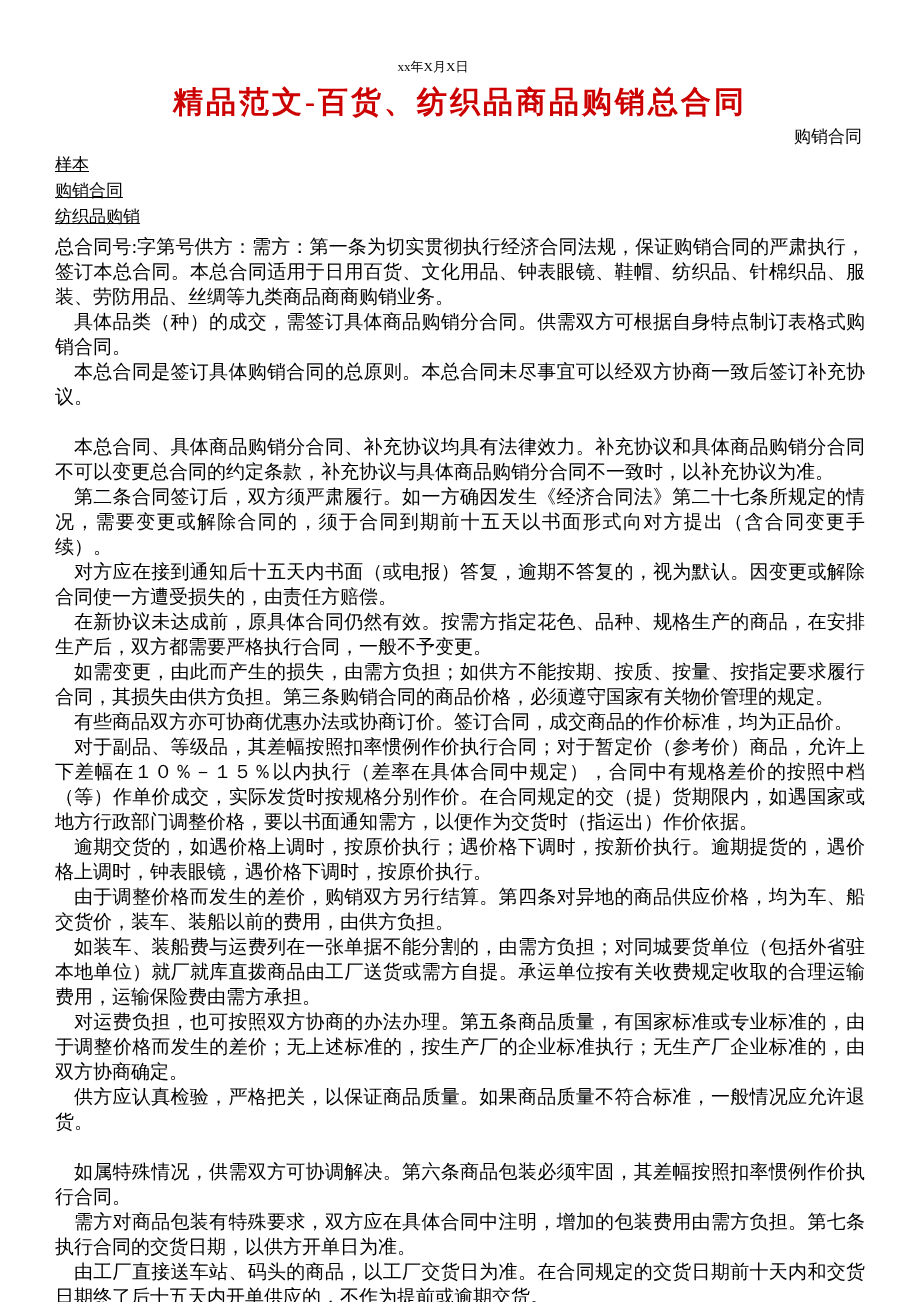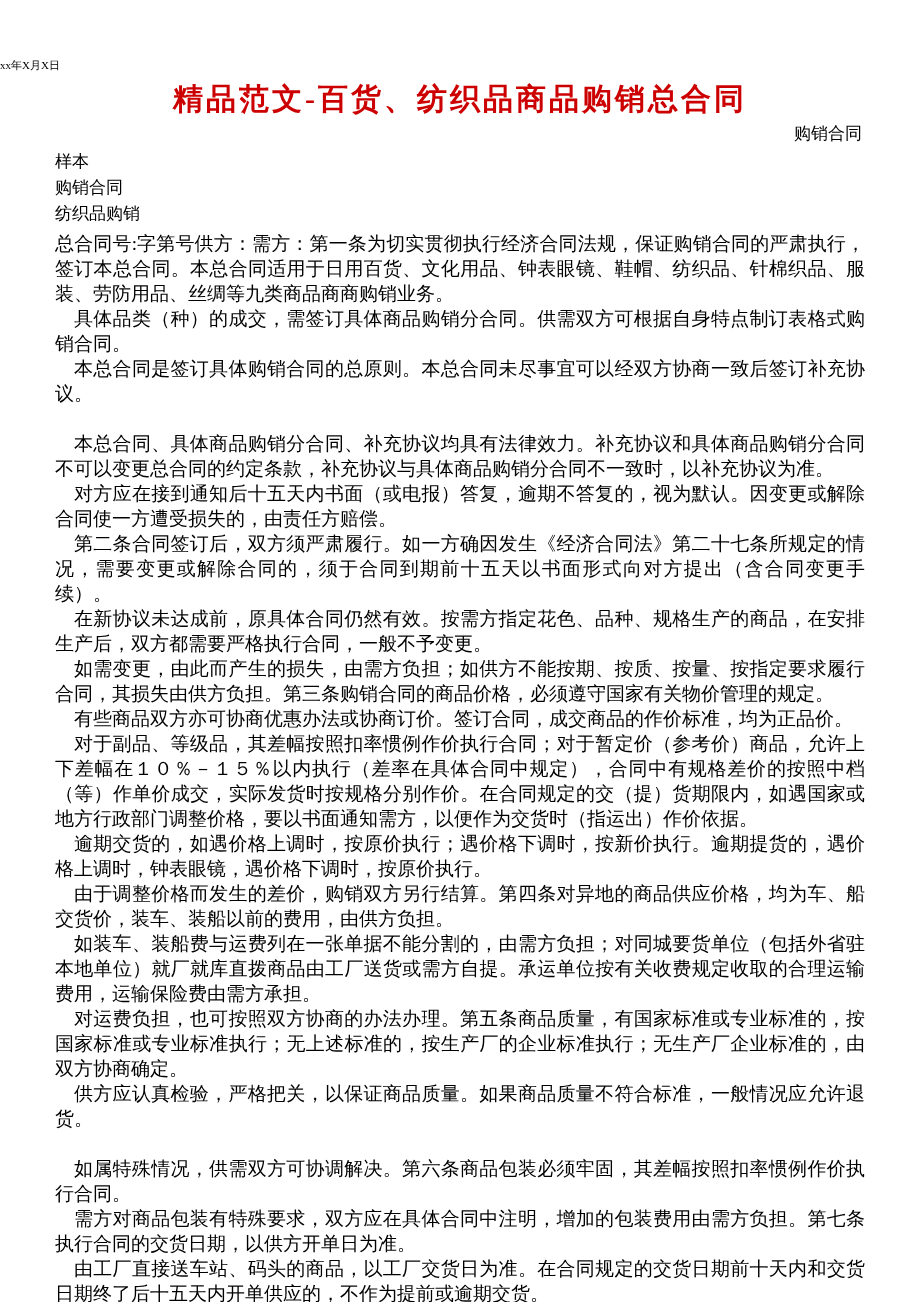--- a/index.html
+++ b/index.html
@@ -12,23 +12,24 @@
     width: 920px;
     height: 1302px;
     background: #ffffff;
     color: #000000;
     font-family: "Liberation Serif", "DejaVu Serif", serif;
     overflow: hidden;
     box-sizing: border-box;
   }
   .date-line {
     padding: 58px 68px 0 0;
-    text-align: left;
-    font-size: 11px;
+    text-align: center;
+    font-size: 13px;
     color: #000000;
+    margin-left: 14px;
   }
   .doc-title {
     margin: 8px 0 0 0;
     padding: 0 28px;
     text-align: center;
     font-size: 30px;
     font-weight: bold;
     letter-spacing: 3px;
     line-height: 1.2;
     font-family: "Liberation Serif", "DejaVu Serif", serif;
@@ -37,20 +38,21 @@
     margin-top: 6px;
     padding-right: 58px;
     text-align: right;
     font-size: 17px;
     line-height: 22px;
   }
   .meta-lines {
     padding: 4px 55px 0 55px;
     font-size: 17px;
     line-height: 26px;
+    text-decoration: underline;
   }
   .doc-body {
     padding: 4px 55px 0 55px;
     font-size: 19px;
     line-height: 25px;
     text-align: justify;
     text-justify: inter-ideograph;
   }
   .doc-body p.para {
     margin: 0;
@@ -78,29 +80,29 @@
       <div>购销合同</div>
       <div>纺织品购销</div>
     </div>
 
   <div class="doc-body">
       <p class="para">总合同号:字第号供方：需方：第一条为切实贯彻执行经济合同法规，保证购销合同的严肃执行，签订本总合同。本总合同适用于日用百货、文化用品、钟表眼镜、鞋帽、纺织品、针棉织品、服装、劳防用品、丝绸等九类商品商商购销业务。</p>
       <p class="para indent">具体品类（种）的成交，需签订具体商品购销分合同。供需双方可根据自身特点制订表格式购销合同。</p>
       <p class="para indent">本总合同是签订具体购销合同的总原则。本总合同未尽事宜可以经双方协商一致后签订补充协议。</p>
       <div class="blank-line"></div>
       <p class="para indent">本总合同、具体商品购销分合同、补充协议均具有法律效力。补充协议和具体商品购销分合同不可以变更总合同的约定条款，补充协议与具体商品购销分合同不一致时，以补充协议为准。</p>
+      <p class="para indent">第二条合同签订后，双方须严肃履行。如一方确因发生《经济合同法》第二十七条所规定的情况，需要变更或解除合同的，须于合同到期前十五天以书面形式向对方提出（含合同变更手续）。</p>
       <p class="para indent">对方应在接到通知后十五天内书面（或电报）答复，逾期不答复的，视为默认。因变更或解除合同使一方遭受损失的，由责任方赔偿。</p>
-      <p class="para indent">第二条合同签订后，双方须严肃履行。如一方确因发生《经济合同法》第二十七条所规定的情况，需要变更或解除合同的，须于合同到期前十五天以书面形式向对方提出（含合同变更手续）。</p>
       <p class="para indent">在新协议未达成前，原具体合同仍然有效。按需方指定花色、品种、规格生产的商品，在安排生产后，双方都需要严格执行合同，一般不予变更。</p>
       <p class="para indent">如需变更，由此而产生的损失，由需方负担；如供方不能按期、按质、按量、按指定要求履行合同，其损失由供方负担。第三条购销合同的商品价格，必须遵守国家有关物价管理的规定。</p>
       <p class="para indent">有些商品双方亦可协商优惠办法或协商订价。签订合同，成交商品的作价标准，均为正品价。</p>
       <p class="para indent">对于副品、等级品，其差幅按照扣率惯例作价执行合同；对于暂定价（参考价）商品，允许上下差幅在１０％－１５％以内执行（差率在具体合同中规定），合同中有规格差价的按照中档（等）作单价成交，实际发货时按规格分别作价。在合同规定的交（提）货期限内，如遇国家或地方行政部门调整价格，要以书面通知需方，以便作为交货时（指运出）作价依据。</p>
       <p class="para indent">逾期交货的，如遇价格上调时，按原价执行；遇价格下调时，按新价执行。逾期提货的，遇价格上调时，钟表眼镜，遇价格下调时，按原价执行。</p>
       <p class="para indent">由于调整价格而发生的差价，购销双方另行结算。第四条对异地的商品供应价格，均为车、船交货价，装车、装船以前的费用，由供方负担。</p>
       <p class="para indent">如装车、装船费与运费列在一张单据不能分割的，由需方负担；对同城要货单位（包括外省驻本地单位）就厂就库直拨商品由工厂送货或需方自提。承运单位按有关收费规定收取的合理运输费用，运输保险费由需方承担。</p>
-      <p class="para indent">对运费负担，也可按照双方协商的办法办理。第五条商品质量，有国家标准或专业标准的，按国家标准或专业标准执行；无上述标准的，按生产厂的企业标准执行；无生产厂企业标准的，由双方协商确定。</p>
+      <p class="para indent">对运费负担，也可按照双方协商的办法办理。第五条商品质量，有国家标准或专业标准的，由于调整价格而发生的差价；无上述标准的，按生产厂的企业标准执行；无生产厂企业标准的，由双方协商确定。</p>
       <p class="para indent">供方应认真检验，严格把关，以保证商品质量。如果商品质量不符合标准，一般情况应允许退货。</p>
       <div class="blank-line"></div>
       <p class="para indent">如属特殊情况，供需双方可协调解决。第六条商品包装必须牢固，其差幅按照扣率惯例作价执行合同。</p>
       <p class="para indent">需方对商品包装有特殊要求，双方应在具体合同中注明，增加的包装费用由需方负担。第七条执行合同的交货日期，以供方开单日为准。</p>
       <p class="para indent">由工厂直接送车站、码头的商品，以工厂交货日为准。在合同规定的交货日期前十天内和交货日期终了后十五天内开单供应的，不作为提前或逾期交货。</p>
     </div>
 </div>
 
 </body></html>

